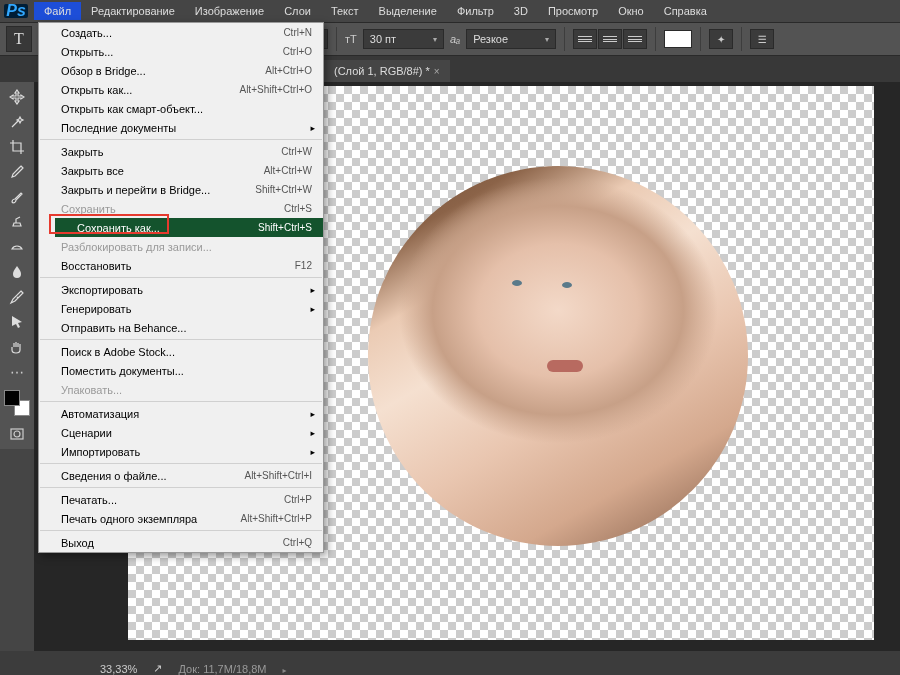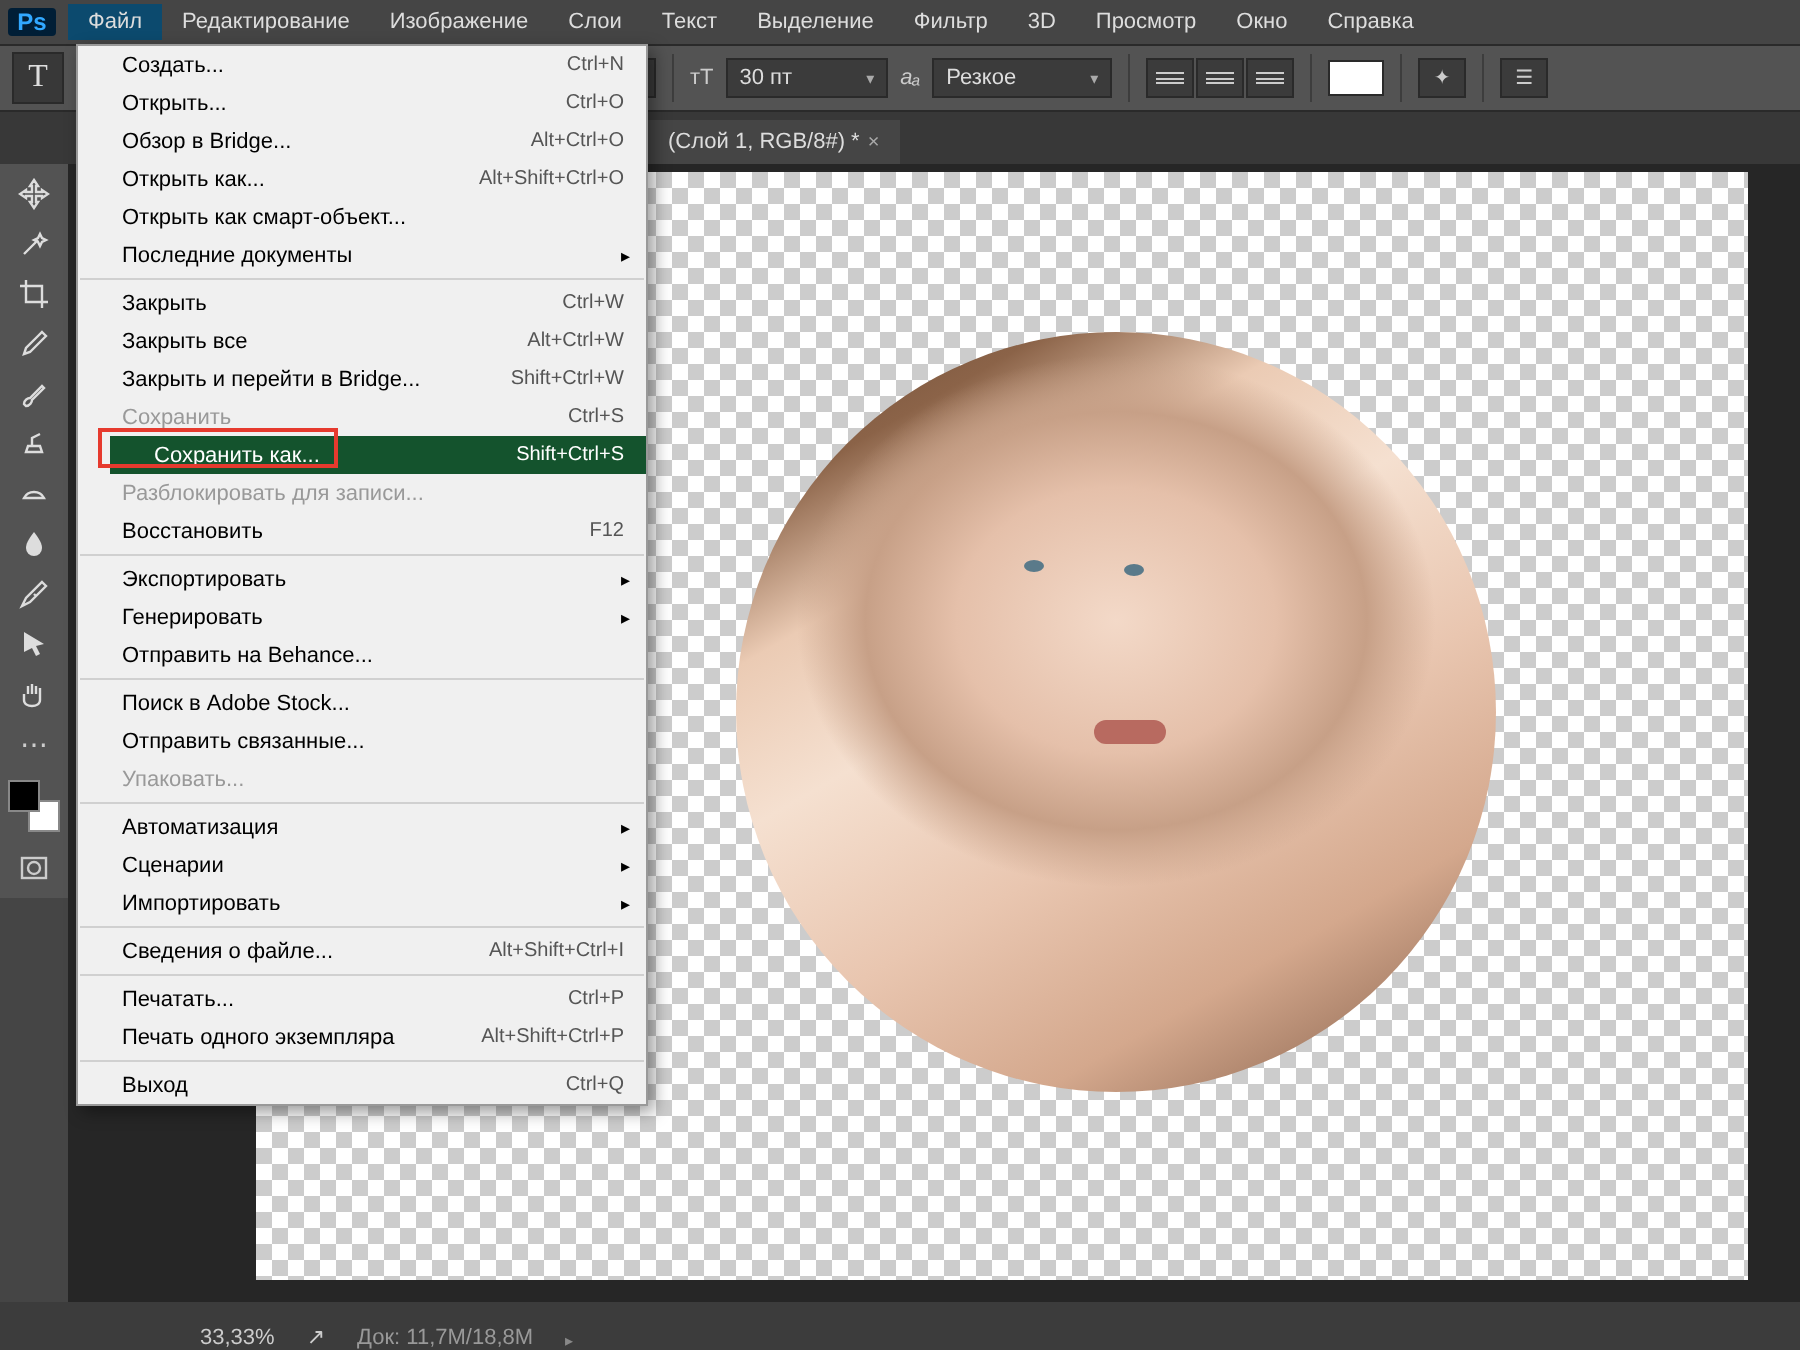--- a/index.html
+++ b/index.html
@@ -1,22 +1,22 @@
 <!DOCTYPE html>
 <html><head>
 <meta charset="utf-8">
 <style>
 * { margin: 0; padding: 0; box-sizing: border-box; font-family: Tahoma, Arial, sans-serif; font-size: 11px; }
 body { background: #454545; overflow: hidden; width: 900px; height: 675px; position: relative; }
 
 
 .menubar { background: #454545; height: 22px; display: flex; align-items: center; padding: 0 4px; gap: 0; }
-.menubar .ps-logo { width: 24px; height: 14px; background: #001e36; color: #31a8ff; display: flex; align-items: center; justify-content: center; font-weight: bold; font-size: 12px; border-radius: 2px; margin-right: 6px; }
+.menubar .ps-logo { width: 24px; height: 14px; background: #001e36; color: #31a8ff; display: flex; align-items: center; justify-content: center; font-weight: bold; font-size: 16px; border-radius: 2px; margin-right: 6px; font-style: italic; }
 .menubar .menu-item { color: #ddd; padding: 3px 10px; cursor: pointer; }
-.menubar .menu-item.active { background: #0c4a6e; }
+.menubar .menu-item.active { background: #1d4ed8; }
 
 
 .optionsbar { background: #535353; height: 34px; display: flex; align-items: center; padding: 0 6px; border-top: 1px solid #2a2a2a; border-bottom: 1px solid #2a2a2a; gap: 6px; }
 .optionsbar .tool-icon { width: 26px; height: 26px; display: flex; align-items: center; justify-content: center; color: #ddd; font-family: Georgia, serif; font-size: 16px; background: #383838; border: 1px solid #2a2a2a;}
 .optionsbar .vgrip { color: #888; font-size: 9px; }
 .optionsbar select, .optionsbar .dropdown { background: #3b3b3b; color: #ddd; border: 1px solid #2a2a2a; height: 20px; font-size: 10px; padding: 0 4px; }
 .optionsbar .dropdown { display: flex; align-items: center; padding: 1px 6px; min-width: 50px; justify-content: space-between; gap: 33px; }
 .optionsbar .dropdown .caret { font-size: 8px; color: #aaa; margin-left: 4px; }
 .optionsbar .icon-btn { width: 24px; height: 20px; background: #3b3b3b; border: 1px solid #2a2a2a; display: flex; align-items: center; justify-content: center; color: #ccc; font-size: 10px; }
 .optionsbar .align-group { display: flex; gap: 1px; }
@@ -276,21 +276,21 @@
       <span>Генерировать</span>
     </div>
     <div class="menu-row">
       <span>Отправить на Behance...</span>
     </div>
     <div class="sep"></div>
     <div class="menu-row">
       <span>Поиск в Adobe Stock...</span>
     </div>
     <div class="menu-row">
-      <span>Отправить связанные...</span>
+      <span>Поместить документы...</span>
     </div>
     <div class="menu-row disabled">
       <span>Упаковать...</span>
     </div>
     <div class="sep"></div>
     <div class="menu-row has-submenu">
       <span>Автоматизация</span>
     </div>
     <div class="menu-row has-submenu">
       <span>Сценарии</span>

